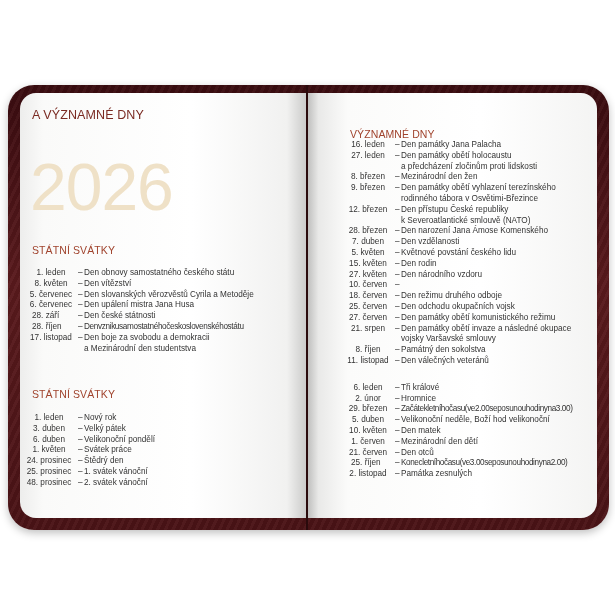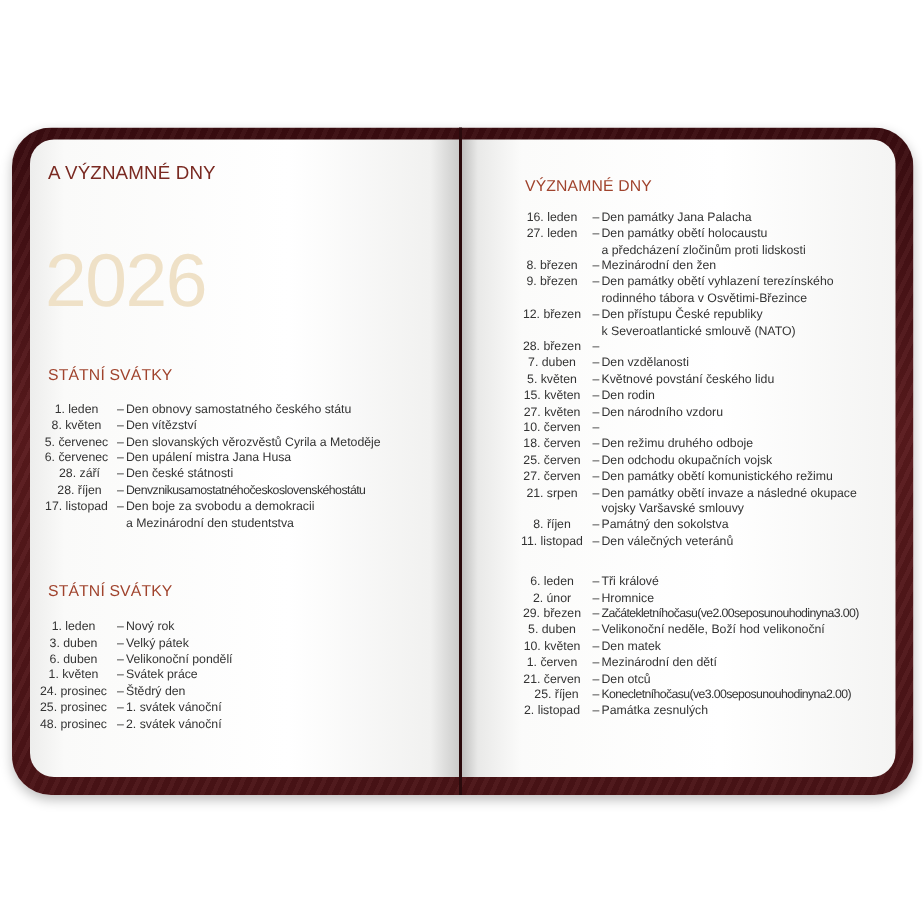--- a/index.html
+++ b/index.html
@@ -37,31 +37,31 @@
       position: absolute; left: 306px; top: 85px; width: 2px; height: 445px;
       background: #2a0a0c;
     }
 
     .title {
       position: absolute; left: 12px; top: 15px;
       color: #7a2a22; font-size: 12.5px; line-height: 14px; letter-spacing: 0.1px;
     }
     .year {
       position: absolute; left: 10px; top: 58px;
-      color: #efe1c7; font-size: 50px; line-height: 72px; font-weight: 400; letter-spacing: -1px;
+      color: #efe1c7; font-size: 66px; line-height: 72px; font-weight: 400; letter-spacing: -1px;
     }
     .section-heading {
       position: absolute; color: #a0432d; font-size: 10.5px; line-height: 12px; letter-spacing: 0.1px;
     }
     .list { position: absolute; font-size: 8.2px; line-height: 10.8px; color: #333; }
     .row { display: flex; }
     .row .date { text-align: center; flex: none; }
     .row .dash { flex: none; width: 10px; text-align: left; padding-left: 4px; }
     .row .desc { flex: none; white-space: pre-line; }
-    .row .date.l { text-align: center; }
+    .row .date.l { text-align: left; }
     .gap { height: 16px; }
   </style>
 </head>
 <body>
 
 <div class="cover"></div>
 
 <div class="page left">
   <div class="title">
     <div>A VÝZNAMNÉ DNY</div>
@@ -142,21 +142,21 @@
       </div>
     <div class="row">
         <span class="date" style="width:50px">48. prosinec</span>
         <span class="dash">–</span>
         <span class="desc">2. svátek vánoční</span>
       </div>
   </div>
 </div>
 
 <div class="page right">
-  <div class="section-heading" style="left:43px; top:25px;">VÝZNAMNÉ DNY</div>
+  <div class="section-heading" style="left:43px; top:35px;">VÝZNAMNÉ DNY</div>
 
   <div class="list" style="left:38px; top:47px;">
     <div class="row">
         <span class="date" style="width:46px">16. leden</span>
         <span class="dash">–</span>
         <span class="desc">Den památky Jana Palacha</span>
       </div>
     <div class="row">
         <span class="date" style="width:46px">27. leden</span>
         <span class="dash">–</span>
@@ -176,20 +176,21 @@
       </div>
     <div class="row">
         <span class="date" style="width:46px">12. březen</span>
         <span class="dash">–</span>
         <span class="desc">Den přístupu České republiky
 k Severoatlantické smlouvě (NATO)</span>
       </div>
     <div class="row">
         <span class="date" style="width:46px">28. březen</span>
         <span class="dash">–</span>
+        <span class="desc">Den narození Jana Ámose Komenského</span>
       </div>
     <div class="row">
         <span class="date" style="width:46px">7. duben</span>
         <span class="dash">–</span>
         <span class="desc">Den vzdělanosti</span>
       </div>
     <div class="row">
         <span class="date" style="width:46px">5. květen</span>
         <span class="dash">–</span>
         <span class="desc">Květnové povstání českého lidu</span>

